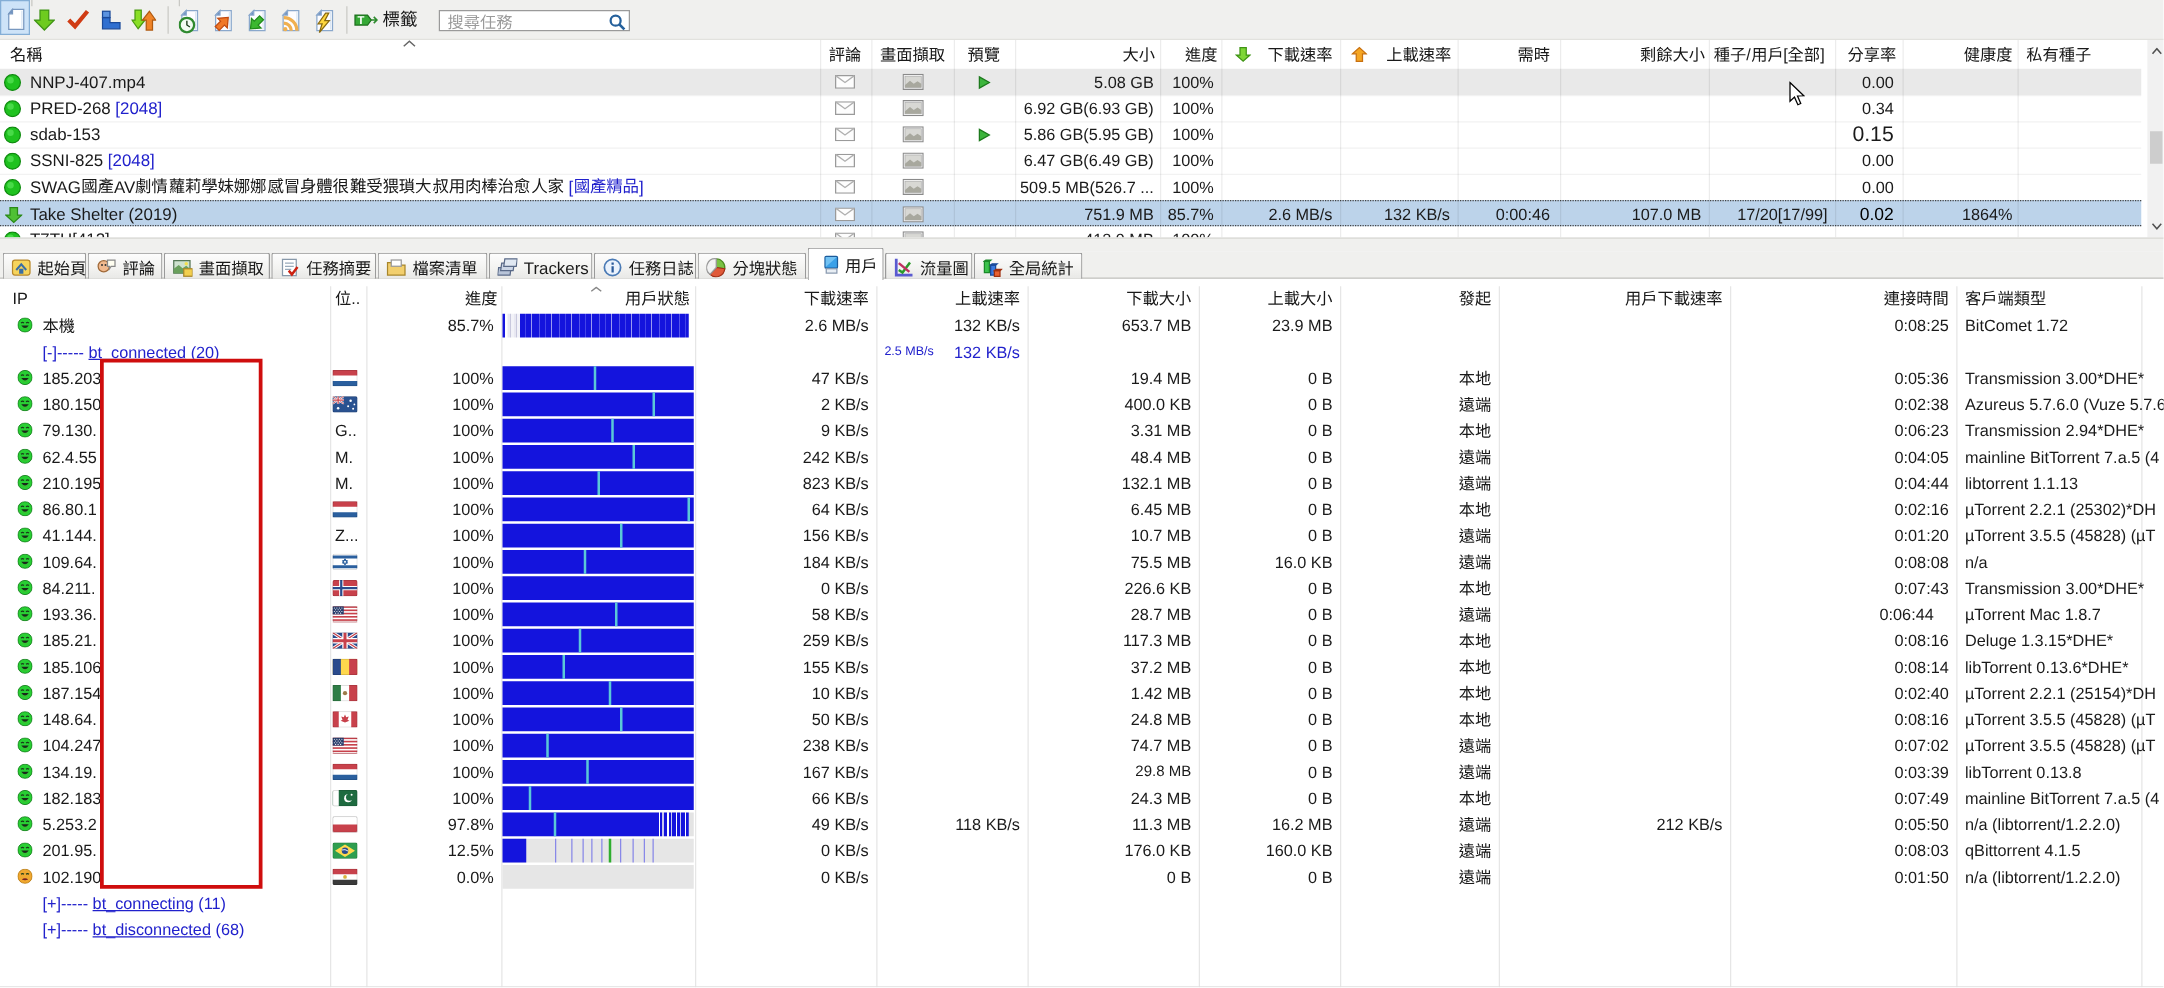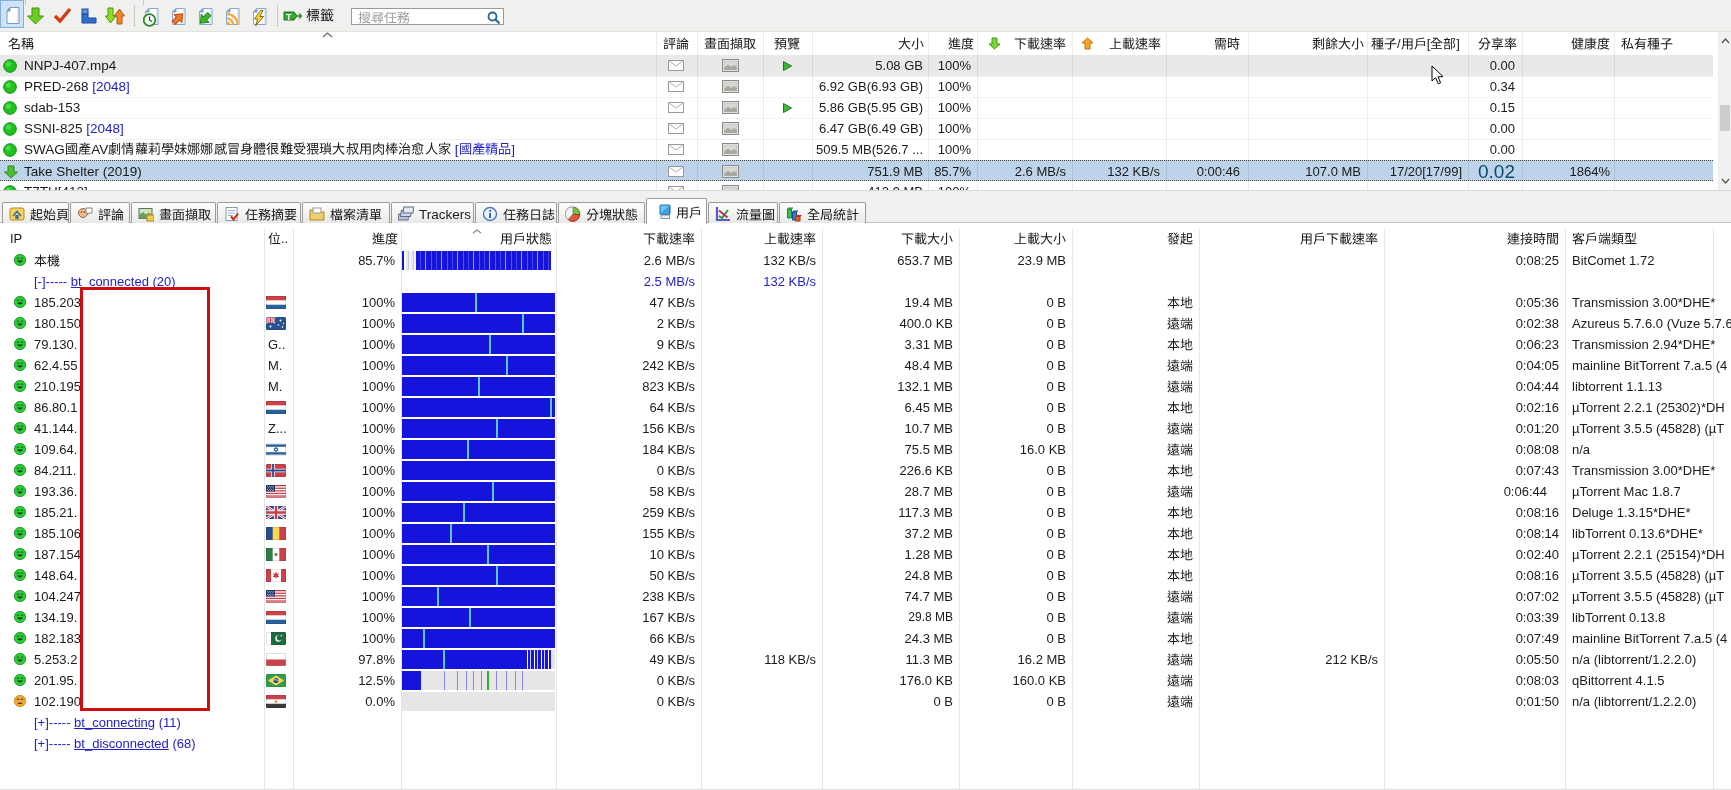--- a/index.html
+++ b/index.html
@@ -573,21 +573,21 @@
       <svg style="position:absolute;left:722px;top:4px" width="17" height="13" viewBox="0 0 17 13">
         <rect x="0.5" y="0.5" width="16" height="12" fill="#f2f2f2" stroke="#8a8a8a"></rect>
         <rect x="2" y="2" width="13" height="9" fill="#d8d8d4" stroke="#aaa" stroke-width="0.5"></rect>
         <path d="M2 9 L6 5.5 L9 8 L12 6 L15 8 V11 H2 Z" fill="#a8a89e"></path>
       </svg>
       <svg style="position:absolute;left:782px;top:5px" width="11" height="12" viewBox="0 0 11 12">
         <path d="M1.5 1.5 L9.5 6 L1.5 10.5 Z" fill="#3db53d" stroke="#1d7a1d"></path>
       </svg>
       <div style="position:absolute;top:0;height:21px;line-height:21px;font-size:13px;color:#1a1a1a;white-space:nowrap;right:790px">5.86 GB(5.95 GB)</div>
       <div style="position:absolute;top:0;height:21px;line-height:21px;font-size:13px;color:#1a1a1a;white-space:nowrap;right:742px">100%</div>
-      <div style="position:absolute;top:0;height:21px;line-height:21px;font-size:13px;color:#1a1a1a;white-space:nowrap;right:198px">0.15</div>
+      <div style="position:absolute;top:0;height:21px;line-height:21px;font-size:17px;color:#1a1a1a;white-space:nowrap;right:198px">0.15</div>
     </div>
     <div style="position:absolute;left:0;top:118px;width:1713px;height:21px;overflow:hidden;">
       <svg style="position:absolute;left:3px;top:4px" width="14" height="14" viewBox="0 0 14 14">
         <circle cx="7" cy="7" r="6.3" fill="#1fc21f" stroke="#0e8a0e" stroke-width="1"></circle>
         <circle cx="5.4" cy="5.2" r="2.6" fill="#52e052" opacity="0.8"></circle>
       </svg>
       <div style="position:absolute;top:0;height:21px;line-height:21px;font-size:13px;color:#1a1a1a;white-space:nowrap;left:24px;font-size:13.5px">SSNI-825<span style="color:#2121cc"> [2048]</span></div>
       <svg style="position:absolute;left:668px;top:5px" width="16" height="11" viewBox="0 0 16 11">
         <rect x="0.5" y="0.5" width="15" height="10" fill="#fdfdfd" stroke="#9a9a9a"></rect>
         <path d="M0.5 0.5 L8 6 L15.5 0.5" fill="none" stroke="#b0b0b0"></path>
@@ -699,21 +699,21 @@
         <path d="M2 9 L6 5.5 L9 8 L12 6 L15 8 V11 H2 Z" fill="#a8a89e"></path>
       </svg>
       <div style="position:absolute;top:0;height:21px;line-height:21px;font-size:13px;color:#1a1a1a;white-space:nowrap;right:790px">751.9 MB</div>
       <div style="position:absolute;top:0;height:21px;line-height:21px;font-size:13px;color:#1a1a1a;white-space:nowrap;right:742px">85.7%</div>
       <div style="position:absolute;top:0;height:21px;line-height:21px;font-size:13px;color:#1a1a1a;white-space:nowrap;right:647px">2.6 MB/s</div>
       <div style="position:absolute;top:0;height:21px;line-height:21px;font-size:13px;color:#1a1a1a;white-space:nowrap;right:553px">132 KB/s</div>
       <div style="position:absolute;top:0;height:21px;line-height:21px;font-size:13px;color:#1a1a1a;white-space:nowrap;right:473px">0:00:46</div>
       <div style="position:absolute;top:0;height:21px;line-height:21px;font-size:13px;color:#1a1a1a;white-space:nowrap;right:352px">107.0 MB</div>
       <div style="position:absolute;top:0;height:21px;line-height:21px;font-size:13px;color:#1a1a1a;white-space:nowrap;right:251px">17/20[17/99]</div>
       <div style="position:absolute;top:0;height:21px;line-height:21px;font-size:13px;color:#1a1a1a;white-space:nowrap;right:103px">1864%</div>
-      <div style="position:absolute;top:0;height:21px;line-height:21px;font-size:19px;color:#0c4a6e;white-space:nowrap;right:198px">0.02</div>
+      <div style="position:absolute;top:0;height:21px;line-height:21px;font-size:14px;color:#000000;white-space:nowrap;right:198px">0.02</div>
     </div>
     <div style="position:absolute;left:0;top:181px;width:1713px;height:9px;overflow:hidden;">
       <svg style="position:absolute;left:3px;top:4px" width="14" height="14" viewBox="0 0 14 14">
         <circle cx="7" cy="7" r="6.3" fill="#1fc21f" stroke="#0e8a0e" stroke-width="1"></circle>
         <circle cx="5.4" cy="5.2" r="2.6" fill="#52e052" opacity="0.8"></circle>
       </svg>
       <div style="position:absolute;top:0;height:21px;line-height:21px;font-size:13px;color:#1a1a1a;white-space:nowrap;left:24px;font-size:13.5px">T7TH[412]</div>
       <svg style="position:absolute;left:668px;top:5px" width="16" height="11" viewBox="0 0 16 11">
         <rect x="0.5" y="0.5" width="15" height="10" fill="#fdfdfd" stroke="#9a9a9a"></rect>
         <path d="M0.5 0.5 L8 6 L15.5 0.5" fill="none" stroke="#b0b0b0"></path>
@@ -1034,21 +1034,21 @@
     <div style="position:absolute;left:402px;top:251px;width:2px;height:19px;background:#1414dd"></div>
     <div style="position:absolute;left:406px;top:251px;width:10px;height:19px;background:repeating-linear-gradient(90deg,#e8e8f2 0 2px,#c8c8dd 2px 3px,#f2f2f8 3px 5px)"></div>
     <div style="position:absolute;left:416px;top:251px;width:135px;height:19px;background:repeating-linear-gradient(90deg,#1414dd 0 4px,#4444e8 4px 5px,#1414dd 5px 9px,#9a9af2 9px 10px,#1414dd 10px 15px,#5555ea 15px 16px)"></div>
     <div style="position:absolute;height:21px;line-height:21px;font-size:13px;white-space:nowrap;color:#1a1a1a;right:1036px;top:250px">2.6 MB/s</div>
     <div style="position:absolute;height:21px;line-height:21px;font-size:13px;white-space:nowrap;color:#1a1a1a;right:915px;top:250px">132 KB/s</div>
     <div style="position:absolute;height:21px;line-height:21px;font-size:13px;white-space:nowrap;color:#1a1a1a;right:778px;top:250px">653.7 MB</div>
     <div style="position:absolute;height:21px;line-height:21px;font-size:13px;white-space:nowrap;color:#1a1a1a;right:665px;top:250px">23.9 MB</div>
     <div style="position:absolute;height:21px;line-height:21px;font-size:13px;white-space:nowrap;color:#1a1a1a;right:172px;top:250px">0:08:25</div>
     <div style="position:absolute;height:21px;line-height:21px;font-size:13px;white-space:nowrap;color:#1a1a1a;left:1572px;top:250px">BitComet 1.72</div>
     <div style="position:absolute;height:21px;line-height:21px;font-size:13px;white-space:nowrap;color:#1a1a1a;left:34px;top:271px;color:#2121cc">[-]----- <span style="text-decoration:underline">bt_connected</span> (20)</div>
-    <div style="position:absolute;height:21px;line-height:21px;font-size:13px;white-space:nowrap;color:#1a1a1a;right:1036px;top:271px;color:#2121cc">2.5 MB/s</div>
+    <div style="position:absolute;height:21px;line-height:21px;font-size:10px;white-space:nowrap;color:#1a1a1a;right:984px;top:271px;color:#2121cc">2.5 MB/s</div>
     <div style="position:absolute;height:21px;line-height:21px;font-size:13px;white-space:nowrap;color:#1a1a1a;right:915px;top:271px;color:#2121cc">132 KB/s</div>
     <svg style="position:absolute;left:14px;top:296px" width="12" height="12" viewBox="0 0 12 12">
       <circle cx="6" cy="6" r="5.7" fill="#28cf33" stroke="#0f7a16" stroke-width="0.7"></circle>
       <path d="M2.8 4.4 q1.2 -1 2.4 0" stroke="#1a3a1a" stroke-width="0.9" fill="none"></path>
       <path d="M6.8 4.4 q1.2 -1 2.4 0" stroke="#1a3a1a" stroke-width="0.9" fill="none"></path>
       <path d="M3 6.4 q3 4 6 0 z" fill="#1a2a1a"></path>
       <path d="M3.9 8.4 q2.1 1.8 4.2 0 q-2.1 2 -4.2 0" fill="#cc4430"></path>
     </svg>
     <div style="position:absolute;height:21px;line-height:21px;font-size:13px;white-space:nowrap;color:#1a1a1a;left:34px;top:292px">185.203</div>
     <svg style="position:absolute;left:266px;top:296px" width="20" height="13" viewBox="0 0 20 13">
@@ -1391,21 +1391,21 @@
       <rect width="20" height="13" rx="1.5" fill="#fff"></rect>
       <path d="M0 0 h6.7 v13 h-6.7 Z" fill="#2e7d46"></path>
       <path d="M13.3 0 H20 v13 h-6.7 Z" fill="#c8414b"></path>
       <circle cx="10" cy="6.5" r="1.7" fill="#9c7a4a"></circle>
       <rect x="0.25" y="0.25" width="19.5" height="12.5" rx="1.5" fill="none" stroke="rgba(0,0,0,0.25)" stroke-width="0.5"></rect>
     </svg>
     <div style="position:absolute;height:21px;line-height:21px;font-size:13px;white-space:nowrap;color:#1a1a1a;right:1336px;top:544px">100%</div>
     <div style="position:absolute;left:402px;top:545px;width:153px;height:19px;background:#1414dd"></div>
     <div style="position:absolute;left:487px;top:545px;width:2px;height:19px;background:#5ac8d8"></div>
     <div style="position:absolute;height:21px;line-height:21px;font-size:13px;white-space:nowrap;color:#1a1a1a;right:1036px;top:544px">10 KB/s</div>
-    <div style="position:absolute;height:21px;line-height:21px;font-size:13px;white-space:nowrap;color:#1a1a1a;right:778px;top:544px">1.28 MB</div>
+    <div style="position:absolute;height:21px;line-height:21px;font-size:13px;white-space:nowrap;color:#1a1a1a;right:778px;top:544px">1.42 MB</div>
     <div style="position:absolute;height:21px;line-height:21px;font-size:13px;white-space:nowrap;color:#1a1a1a;right:665px;top:544px">0 B</div>
     <div style="position:absolute;height:21px;line-height:21px;font-size:13px;white-space:nowrap;color:#1a1a1a;right:538px;top:544px"><svg class="cj">
         <use href="#u672c"></use>
       </svg><svg class="cj">
         <use href="#u5730"></use>
       </svg></div>
     <div style="position:absolute;height:21px;line-height:21px;font-size:13px;white-space:nowrap;color:#1a1a1a;right:172px;top:544px">0:02:40</div>
     <div style="position:absolute;height:21px;line-height:21px;font-size:13px;white-space:nowrap;color:#1a1a1a;left:1572px;top:544px">µTorrent 2.2.1 (25154)*DH</div>
     <svg style="position:absolute;left:14px;top:569px" width="12" height="12" viewBox="0 0 12 12">
       <circle cx="6" cy="6" r="5.7" fill="#28cf33" stroke="#0f7a16" stroke-width="0.7"></circle>

